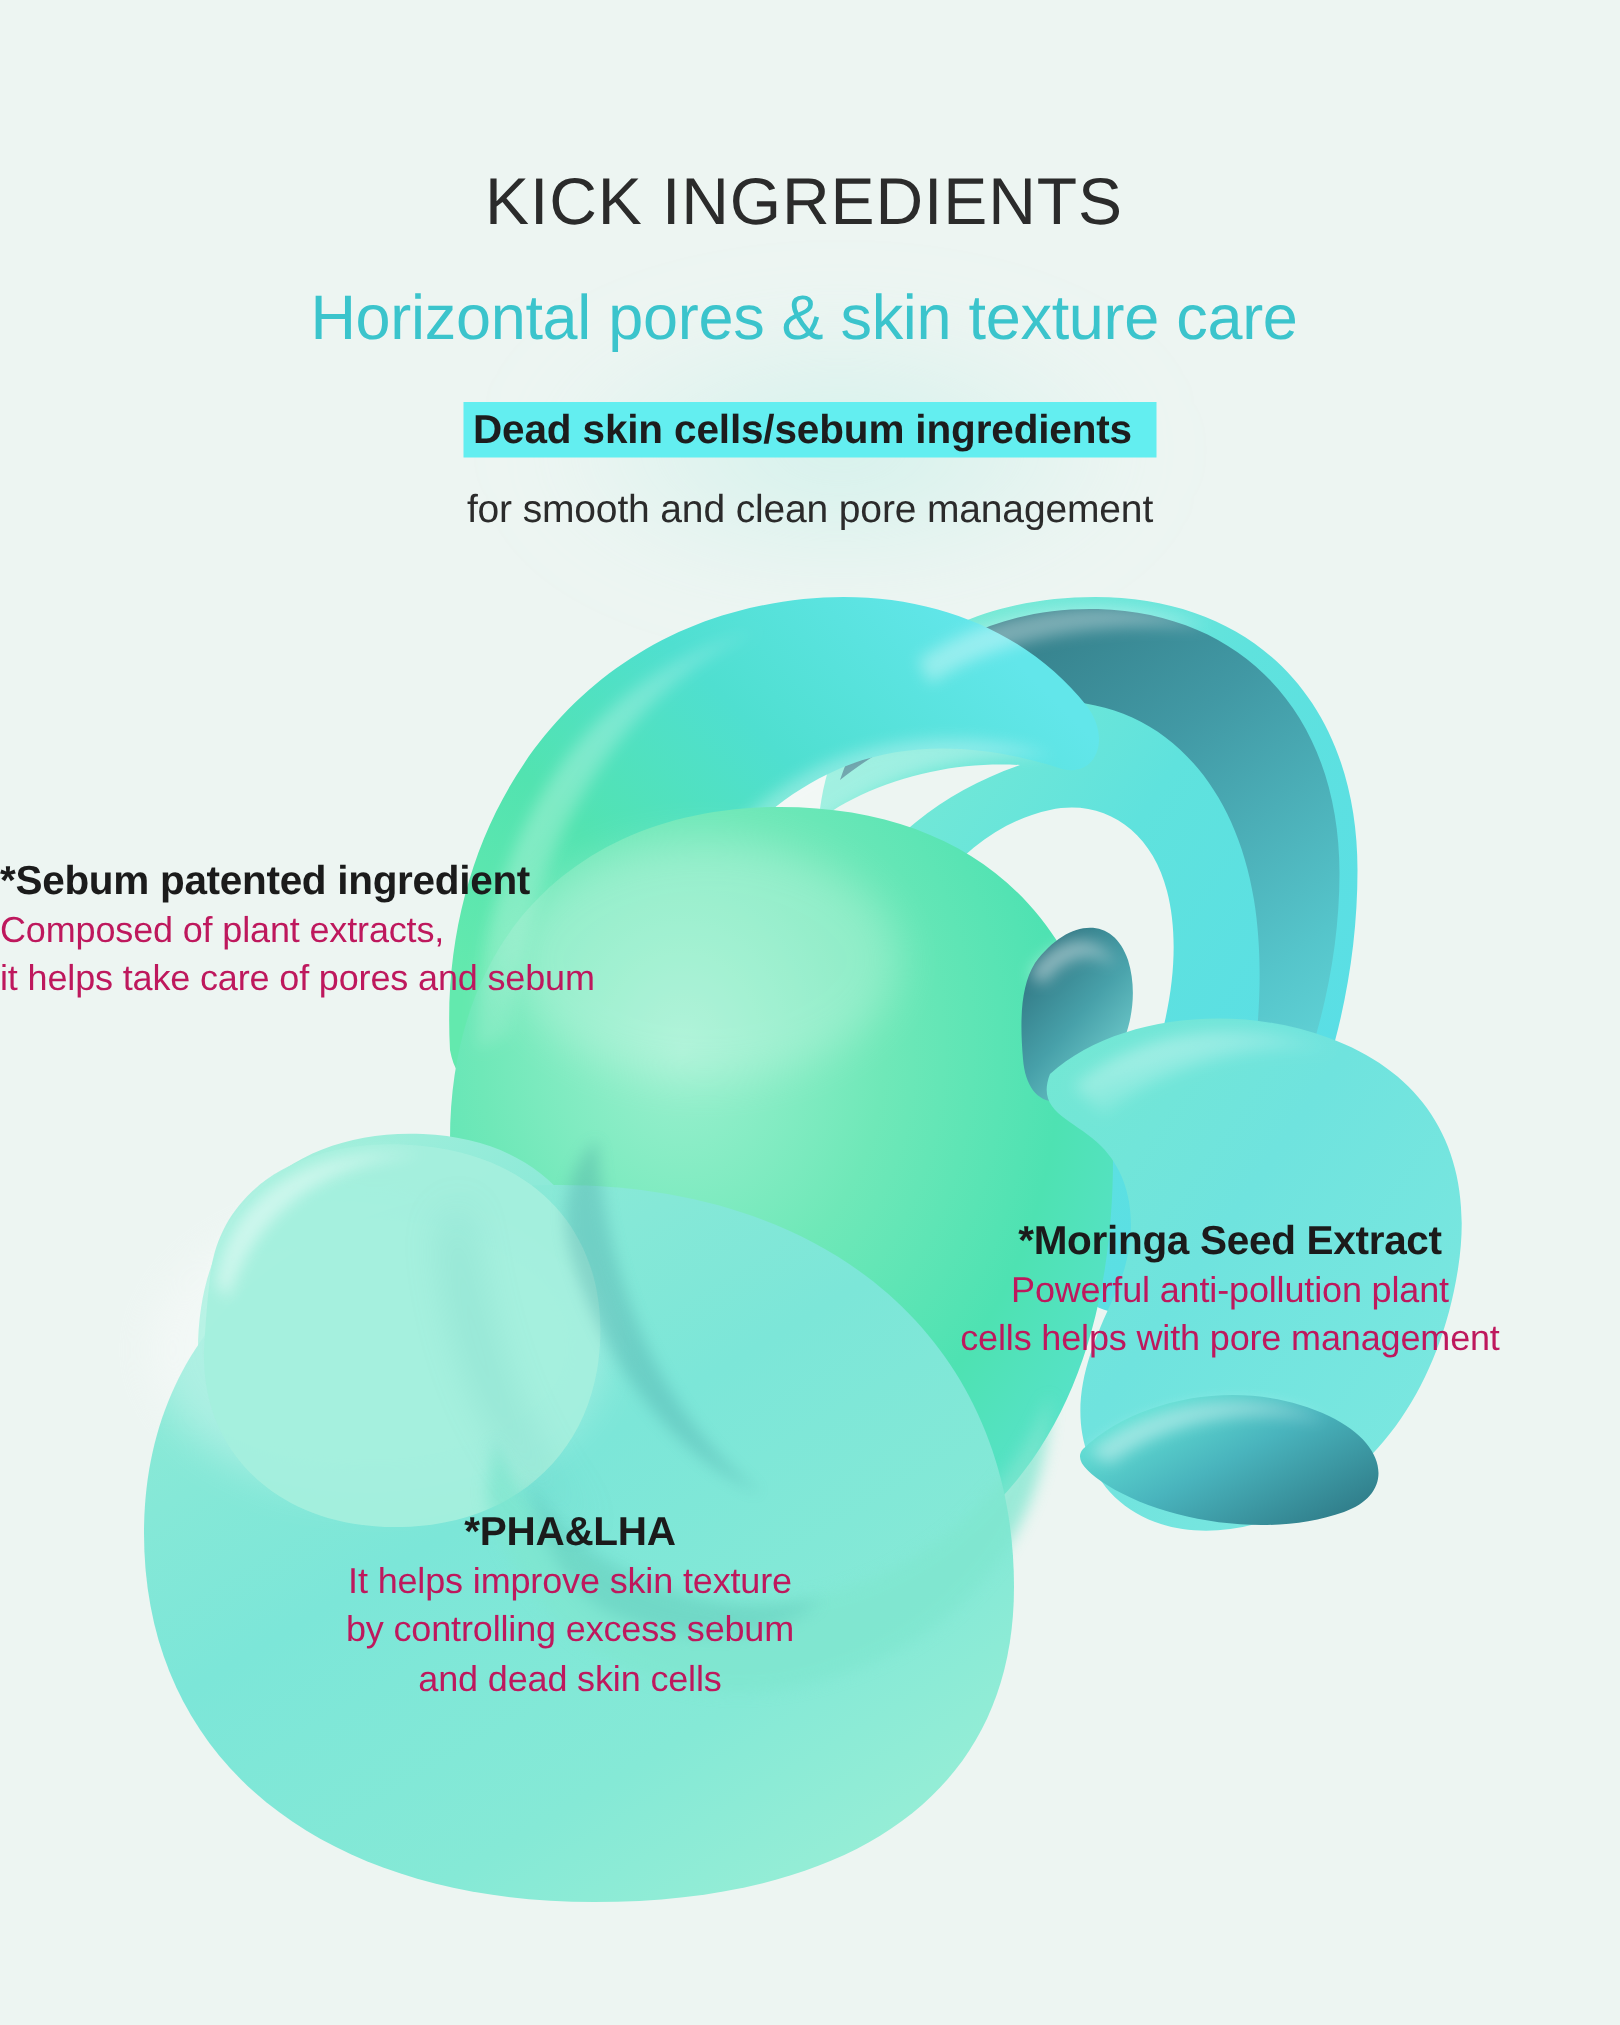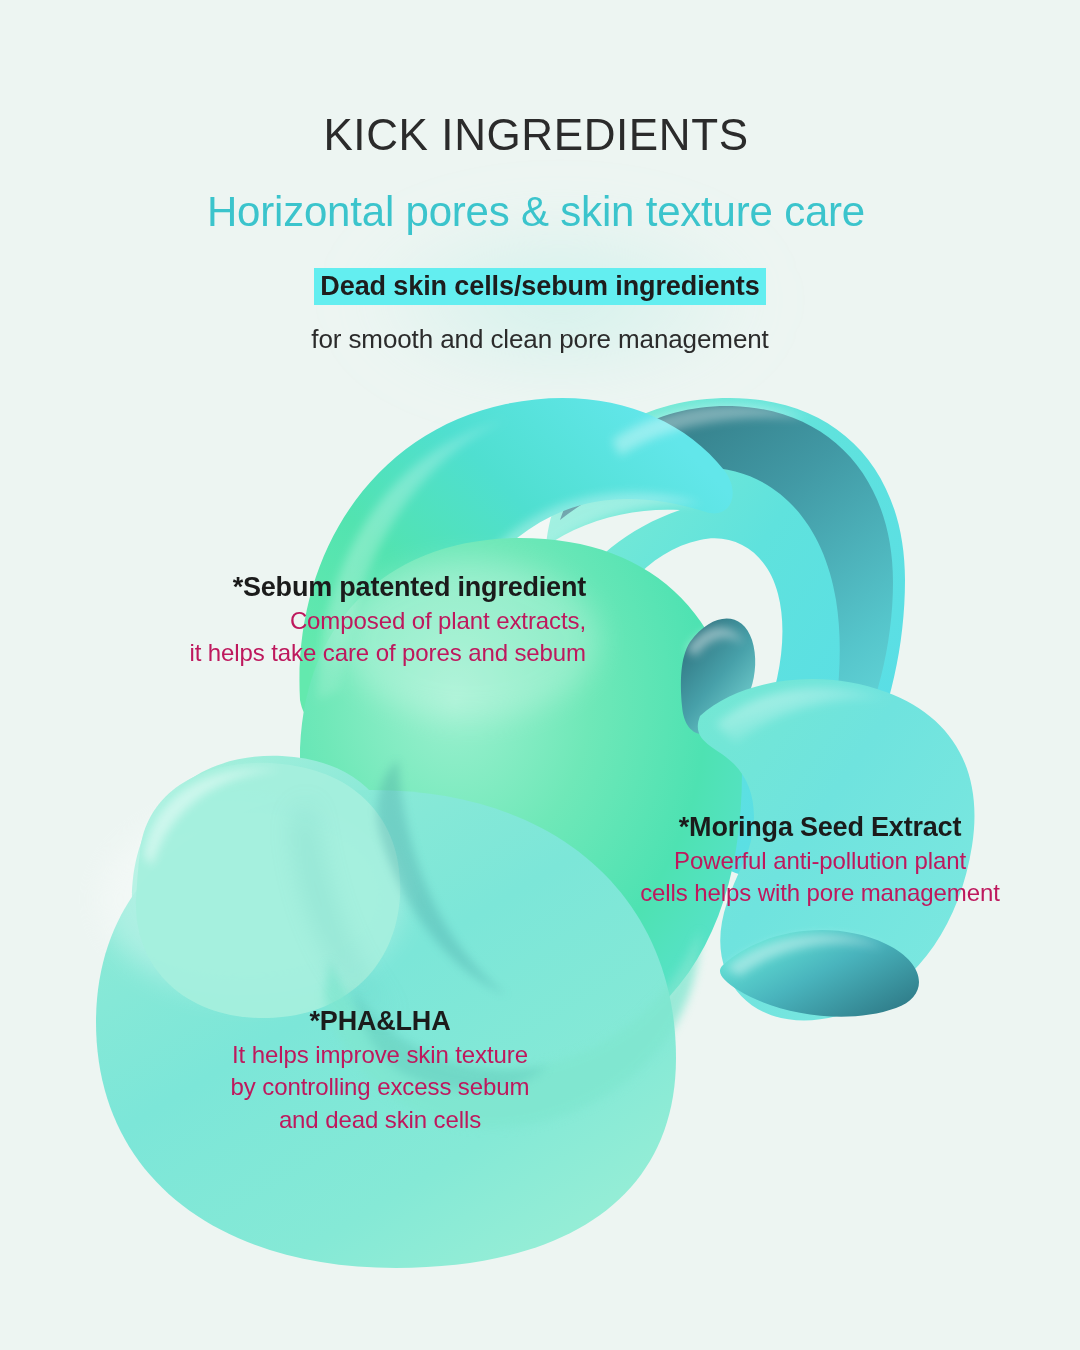--- a/index.html
+++ b/index.html
@@ -57,21 +57,21 @@
     width: 1080px;
     text-align: center;
     z-index: 30;
   }
   .lead-hl {
     display: inline-block;
     font-size: 27px;
     font-weight: 700;
     color: #1d1d1d;
     background: #63eef0;
-    padding: 3px 6px 4px 6px;
+    padding: 3px 16px 4px 6px;
     line-height: 1.12;
     letter-spacing: -0.1px;
   }
   .lead-sub {
     margin: 11px;
     padding-top: 8px;
     font-size: 26px;
     font-weight: 400;
     color: #2b2b2b;
     line-height: 1.2;
@@ -108,21 +108,21 @@
     font-weight: 400;
     color: #be185d;
     line-height: 1.27;
     letter-spacing: -0.1px;
   }
 
   #callout-sebum {
     left: 0;
     top: 572px;
     width: 586px;
-    text-align: right;
+    text-align: left;
   }
   #callout-moringa {
     left: 600px;
     top: 812px;
     width: 440px;
     text-align: center;
   }
   #callout-phalha {
     left: 145px;
     top: 1006px;

